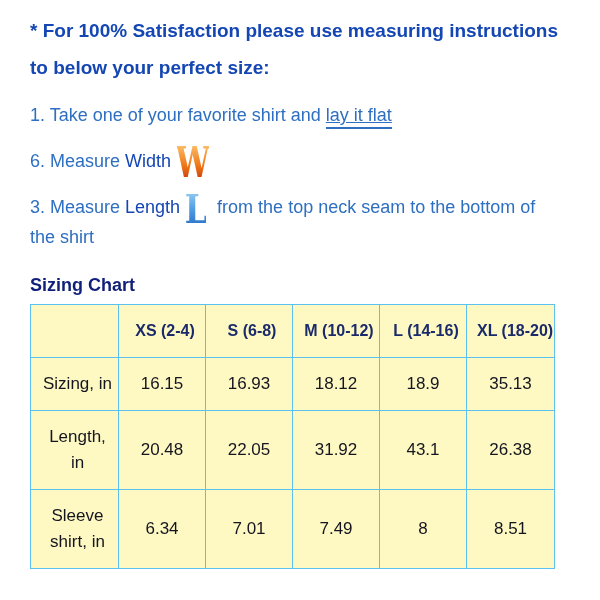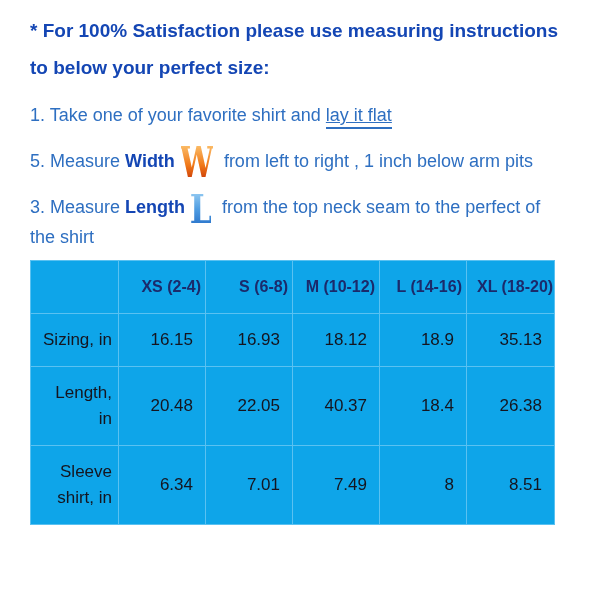--- a/index.html
+++ b/index.html
@@ -12,21 +12,21 @@
     margin:4px 0 0;font-size:19px;line-height:37px;font-weight:bold;
     color:var(--heading-blue,#1446b4);
   }
   .step{
     margin:0;font-size:18px;line-height:30px;
     color:var(--body-blue,#2e6fc1);
   }
   .step1{margin-top:14px;}
   .step2{margin-top:16px;}
   .step3{margin-top:16px;}
-  .kw{font-weight:bold;color:var(--heading-blue,#1446b4);}
+  .kw{font-weight:normal;color:var(--heading-blue,#1446b4);}
   .underlined{
     border-bottom:2px solid currentColor;padding-bottom:2px;text-decoration:underline;
   }
   .letter-icon{
     display:inline-block;vertical-align:middle;
     margin:-8px 6px -10px 6px;
   }
   .w-stop-top{stop-color:var(--icon-w-top,#ffd685);}
   .w-stop-mid{stop-color:var(--icon-w-mid,#f07818);}
   .w-stop-bottom{stop-color:var(--icon-w-bottom,#b71c00);}
@@ -39,22 +39,22 @@
   .chart-title{
     margin:22px 0 0;font-size:18px;line-height:22px;font-weight:bold;
     color:var(--chart-title-navy,#101f7a);
   }
   table.sizing{
     border-collapse:collapse;table-layout:fixed;width:524px;
     margin-top:8px;background:#fff;
   }
   table.sizing td, table.sizing th{
     border:1.5px solid var(--table-border-blue,#5ac1f1);
-    font-size:17px;line-height:26px;text-align:right;vertical-align:middle;
-    background:#0ea5e9;
+    font-size:17px;line-height:26px;text-align:center;vertical-align:middle;
+    background:#fef9c3;
   }
   table.sizing th{
     font-size:16px;font-weight:bold;white-space:nowrap;
     padding:13px 4px 13px 10px;
     color:var(--table-header-navy,#1b2a6b);
   }
   table.sizing td{
     padding:13px 12px;font-weight:normal;
     color:var(--cell-text,#15151f);
   }
@@ -70,50 +70,51 @@
   <p class="heading">
     <span>* For 100% Satisfaction please use measuring instructions</span><br>
     <span>to below your perfect size:</span>
   </p>
 
   <p class="step step1">
     <span>1. Take one of your favorite shirt and </span><span class="underlined">lay it flat</span>
   </p>
 
   <p class="step step2">
-    <span>5. Measure </span><span class="kw">Width</span><svg class="letter-icon" width="32" height="38" viewBox="0 0 32 38" aria-hidden="true">
+    <span>6. Measure </span><span class="kw">Width</span><svg class="letter-icon" width="32" height="38" viewBox="0 0 32 38" aria-hidden="true">
         <defs>
           <linearGradient id="gradW" x1="0" y1="0" x2="0" y2="1">
             <stop class="w-stop-top" offset="0"></stop>
             <stop class="w-stop-mid" offset="0.55"></stop>
             <stop class="w-stop-bottom" offset="1"></stop>
           </linearGradient>
         </defs>
         <g transform="scale(0.72,1)">
           <text class="icon-text" x="22" y="33" font-size="42" text-anchor="middle" fill="url(#gradW)">W</text>
         </g>
-      </svg><span> from left to right , 1 inch below arm pits</span>
+      </svg>
   </p>
 
   <p class="step step3">
     <span>3. Measure </span><span class="kw">Length</span><svg class="letter-icon" width="20" height="36" viewBox="0 0 20 36" aria-hidden="true">
         <defs>
           <linearGradient id="gradL" x1="0" y1="0" x2="0" y2="1">
             <stop class="l-stop-top" offset="0"></stop>
             <stop class="l-stop-mid" offset="0.5"></stop>
             <stop class="l-stop-bottom" offset="1"></stop>
           </linearGradient>
         </defs>
         <g transform="scale(0.8,1)">
           <text class="icon-text" x="12.5" y="32" font-size="40" text-anchor="middle" fill="url(#gradL)">L</text>
         </g>
-      </svg><span> from the top neck seam to the perfect of</span><br>
+      </svg><span> from the top neck seam to the bottom of</span><br>
     <span>the shirt</span>
   </p>
 
+  <p class="chart-title">Sizing Chart</p>
 
   <table class="sizing">
     <colgroup>
       <col style="width:88px">
         <col style="width:87px">
         <col style="width:87px">
         <col style="width:87px">
         <col style="width:87px">
         <col style="width:88px">
     </colgroup>
@@ -131,22 +132,22 @@
         <td>16.15</td>
         <td>16.93</td>
         <td>18.12</td>
         <td>18.9</td>
         <td>35.13</td>
       </tr>
       <tr>
         <td class="rowlabel">Length, in</td>
         <td>20.48</td>
         <td>22.05</td>
-        <td>40.37</td>
-        <td>18.4</td>
+        <td>31.92</td>
+        <td>43.1</td>
         <td>26.38</td>
       </tr>
       <tr>
         <td class="rowlabel">Sleeve shirt, in</td>
         <td>6.34</td>
         <td>7.01</td>
         <td>7.49</td>
         <td>8</td>
         <td>8.51</td>
       </tr>

